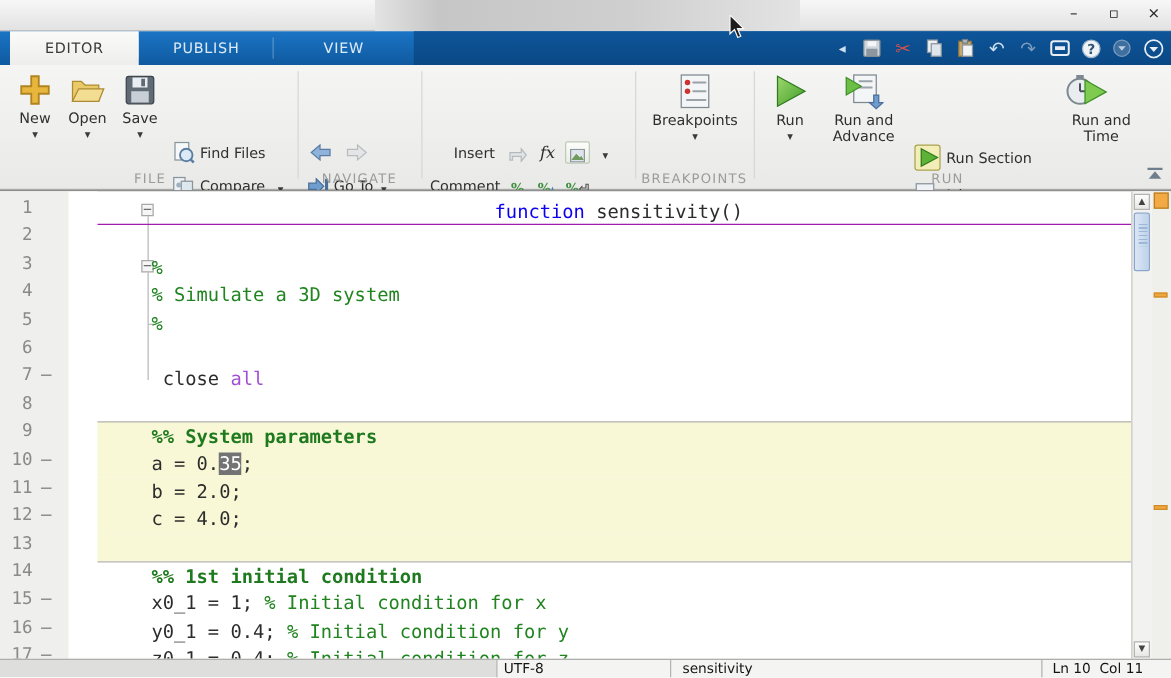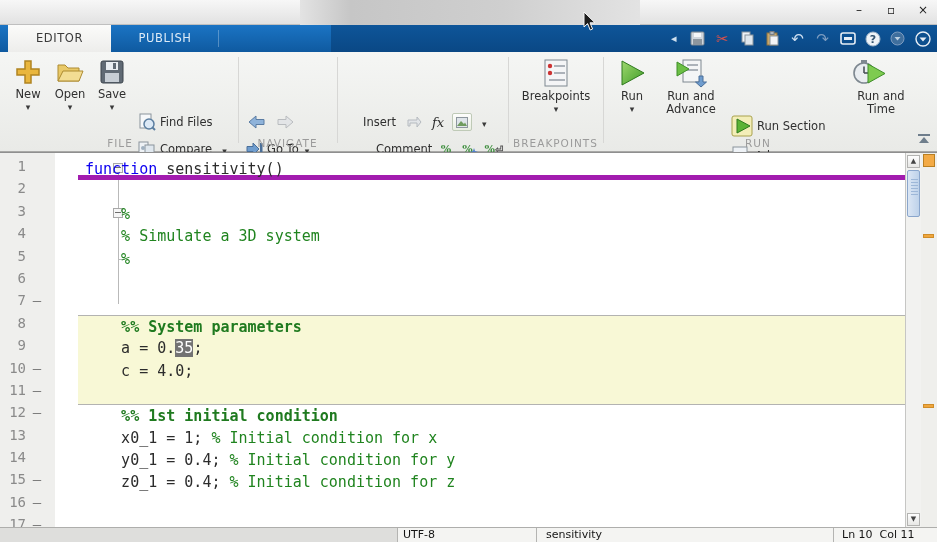--- a/index.html
+++ b/index.html
@@ -37,21 +37,21 @@
            background:linear-gradient(#f5f6f4,#e9eae7);border-bottom:1px solid #a9a9a7;box-sizing:border-box;}
   .tsep{position:absolute;top:5px;height:86px;width:1px;background:#d7d7d5;}
   .tsection-label{position:absolute;bottom:2px;font-size:10.5px;letter-spacing:1px;color:#9b9b9b;text-align:center;}
   .bigbtn{position:absolute;top:6px;width:44px;display:flex;flex-direction:column;align-items:center;cursor:default;}
   .bigbtn .blabel{font-size:11.5px;color:#2f2f2f;margin-top:2px;line-height:13px;text-align:center;}
   .caret{display:block;height:8px;line-height:7px;}
   .caret::after{content:"▾";font-size:9px;color:#3a3a3a;}
   .smallrow{position:absolute;height:24px;display:flex;align-items:center;gap:4px;cursor:default;}
   .smallrow .slabel{font-size:11.5px;color:#2f2f2f;white-space:nowrap;}
   .editlabel{font-size:11.5px;color:#2f2f2f;width:52px;text-align:right;margin-right:4px;}
-  .mini{width:18px;height:16px;display:inline-flex;align-items:center;justify-content:center;
+  .mini{width:18px;height:16px;display:inline-flex;align-items:flex-end;justify-content:center;
         border:1px solid transparent;border-radius:2px;font-size:11px;}
   .mini.boxed{border-color:#bfcab7;background:linear-gradient(#fdfdfc,#e9efe2);}
   .pct{color:#3f8f3f;font-weight:bold;font-family:"DejaVu Serif",serif;}
   .collapse-icon{position:absolute;right:6px;bottom:6px;width:14px;height:11px;}
 
   
   .editor{position:absolute;left:0;top:152px;width:937px;height:375px;background:#fff;
           border-top:1px solid #8f8f8f;box-sizing:border-box;overflow:hidden;}
   .gutter{position:absolute;left:0;top:0;width:55px;height:375px;background:#efefed;border-right:0;}
   .gut-rows,.code-rows{position:absolute;top:5px;}
@@ -64,21 +64,21 @@
   .fold-line{position:absolute;left:63px;width:1px;background:#b9b9b9;}
   .fold-box{position:absolute;left:58px;width:10px;height:10px;background:#f6f6f6;border:1px solid #a8a8a8;
             box-sizing:border-box;}
   .fold-box::after{content:"";position:absolute;left:1px;right:1px;top:3px;height:1px;background:#6e6e6e;}
   .fold-tick{position:absolute;left:64px;width:6px;height:1px;background:#b9b9b9;}
   .code-rows{left:78px;width:827px;}
   .code-row{height:22.4px;white-space:pre;font-family:"DejaVu Sans Mono","Liberation Mono",monospace;
             font-size:15px;line-height:22.4px;padding-left:7px;box-sizing:border-box;}
   .code-row.hl{background:#f8f8d6;}
   .code-row.div-top{border-top:1px solid #b3b3b1;}
-  .code-row.u-line{border-bottom:5px solid #a21caf;}
+  .code-row.u-line{border-bottom:1px solid #a21caf;text-align:center;}
   .seg-keyword{color:#0d00f0;}
   .seg-plain{color:#2c2c2c;}
   .seg-comment{color:#20841f;}
   .seg-section{color:#1f7a1f;font-weight:bold;}
   .seg-string{color:#a34fd2;}
   .seg-selection{background:#737373;color:#fff;}
 
   
   .vscroll{position:absolute;left:905px;top:0;width:16px;height:375px;background:#f2f2f0;
            border-left:1px solid #c6c6c4;box-sizing:border-box;}
@@ -121,20 +121,21 @@
 <div class="cursor-arrow">
   <svg width="14" height="20" viewBox="0 0 14 20">
     <polygon points="1,0 1,15 4.6,11.6 7.2,18 9.6,17 7,10.8 12,10.8" fill="#1d1d1d" stroke="#f5f5f5" stroke-width="1"></polygon>
   </svg>
 </div>
 
 <div class="tabrow">
   <div class="tabrow-dark"></div>
   <div class="tab active" style="left:8px;width:103px;">EDITOR</div>
   <div class="tab" style="left:111px;width:108px;">PUBLISH</div>
+  <div class="tab" style="left:219px;width:112px;">VIEW</div>
   <div class="tab-sep" style="left:110px;"></div>
   <div class="tab-sep" style="left:218px;"></div>
 
   <div class="qa">
     <span class="qa-chevron">◂</span>
     <span class="qa-icon">
       <svg width="15" height="15" viewBox="0 0 15 15">
           <rect x="1" y="1" width="13" height="13" rx="1" fill="#cfd6dd" stroke="#7e8890"></rect>
           <rect x="4" y="2" width="7" height="4" fill="#f4f6f8"></rect>
           <rect x="3" y="8" width="9" height="6" fill="#8d969e"></rect>
@@ -298,21 +299,21 @@
         <i style="font-family:'DejaVu Serif',serif;font-size:13px;color:#2e2e2e;">fx</i>
       </span>
     <span class="mini boxed">
       <svg width="12" height="11" viewBox="0 0 12 11">
           <rect x="0.5" y="0.5" width="11" height="10" fill="#dfe5ea" stroke="#8e979e"></rect>
           <polygon points="1,9 5,4 8,7 9,5.5 11,9" fill="#6f9b5e"></polygon>
         </svg>
     </span>
     <span class="caret" style="margin-left:6px;"></span>
   </div>
-  <div class="smallrow" style="left:344px;top:85px;margin-left:32px;">
+  <div class="smallrow" style="left:344px;top:85px;">
     <span class="editlabel">Comment</span>
     <span class="mini pct">%</span>
     <span class="mini pct">
         <span>%</span>
         <svg width="8" height="8" viewBox="0 0 8 8" style="margin-left:-3px;margin-top:5px;">
           <polygon points="4,0 5,3 8,4 5,5 4,8 3,5 0,4 3,3" fill="#4f7fc9"></polygon>
         </svg>
       </span>
     <span class="mini pct">
         <span>%</span>
@@ -497,23 +498,25 @@
     <div class="fold-tick" style="top:106px;"></div>
   </div>
 
   <div class="code-rows">
       <div class="code-row u-line"><span class="seg-keyword">function</span><span class="seg-plain"> sensitivity()</span></div>
       <div class="code-row"></div>
       <div class="code-row"><span class="seg-comment">    %</span></div>
       <div class="code-row"><span class="seg-comment">    % Simulate a 3D system</span></div>
       <div class="code-row"><span class="seg-comment">    %</span></div>
       <div class="code-row"></div>
+      <div class="code-row"><span class="seg-plain">     close </span><span class="seg-string">all</span></div>
       <div class="code-row"></div>
       <div class="code-row hl div-top"><span class="seg-section">    %% System parameters</span></div>
       <div class="code-row hl"><span class="seg-plain">    a = 0.</span><span class="seg-selection">35</span><span class="seg-plain">;</span></div>
+      <div class="code-row hl"><span class="seg-plain">    b = 2.0;</span></div>
       <div class="code-row hl"><span class="seg-plain">    c = 4.0;</span></div>
       <div class="code-row hl"></div>
       <div class="code-row div-top"><span class="seg-section">    %% 1st initial condition</span></div>
       <div class="code-row"><span class="seg-plain">    x0_1 = 1; </span><span class="seg-comment">% Initial condition for x</span></div>
       <div class="code-row"><span class="seg-plain">    y0_1 = 0.4; </span><span class="seg-comment">% Initial condition for y</span></div>
       <div class="code-row"><span class="seg-plain">    z0_1 = 0.4; </span><span class="seg-comment">% Initial condition for z</span></div>
     </div>
 
   <div class="vscroll">
     <div class="scroll-btn" style="top:2px;">▲</div>

